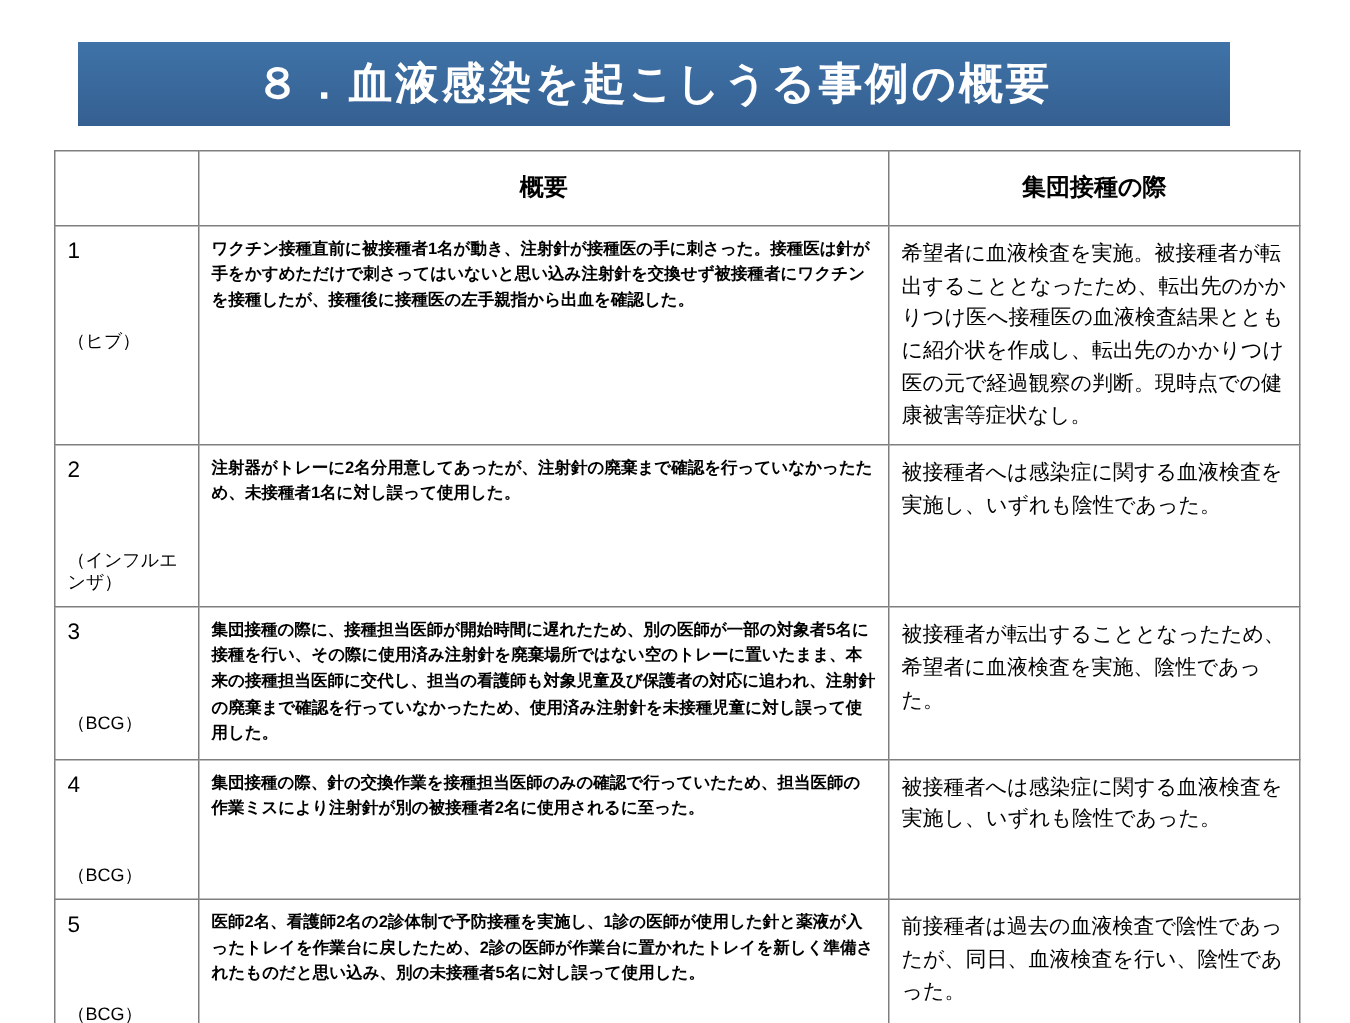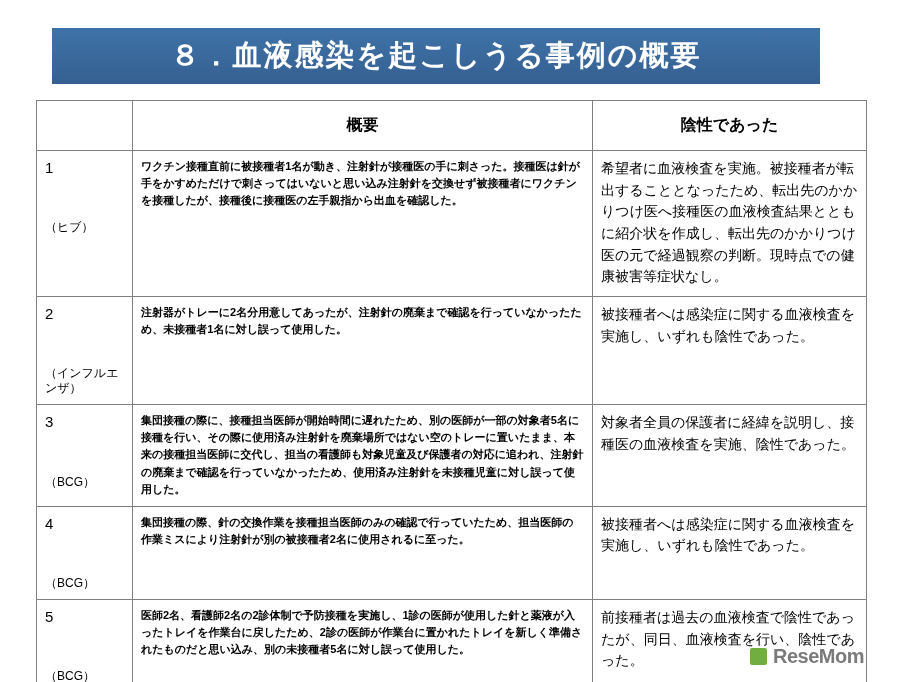--- a/index.html
+++ b/index.html
@@ -126,21 +126,21 @@
   <table class="main">
     <colgroup>
       <col class="c-no">
       <col class="c-summary">
       <col class="c-action">
     </colgroup>
     <thead>
       <tr>
         <th></th>
         <th>概要</th>
-        <th>陰性であった</th>
+        <th>集団接種の際</th>
       </tr>
     </thead>
     <tbody>
       <tr>
         <td class="no-cell">
           <span class="num">1</span>
           <span class="kind">（ヒブ）</span>
         </td>
         <td class="body-cell">ワクチン接種直前に被接種者1名が動き、注射針が接種医の手に刺さった。接種医は針が手をかすめただけで刺さってはいないと思い込み注射針を交換せず被接種者にワクチンを接種したが、接種後に接種医の左手親指から出血を確認した。</td>
         <td class="action-cell">希望者に血液検査を実施。被接種者が転出することとなったため、転出先のかかりつけ医へ接種医の血液検査結果とともに紹介状を作成し、転出先のかかりつけ医の元で経過観察の判断。現時点での健康被害等症状なし。</td>
@@ -152,39 +152,35 @@
         </td>
         <td class="body-cell">注射器がトレーに2名分用意してあったが、注射針の廃棄まで確認を行っていなかったため、未接種者1名に対し誤って使用した。</td>
         <td class="action-cell">被接種者へは感染症に関する血液検査を実施し、いずれも陰性であった。</td>
       </tr>
       <tr>
         <td class="no-cell">
           <span class="num">3</span>
           <span class="kind">（BCG）</span>
         </td>
         <td class="body-cell">集団接種の際に、接種担当医師が開始時間に遅れたため、別の医師が一部の対象者5名に接種を行い、その際に使用済み注射針を廃棄場所ではない空のトレーに置いたまま、本来の接種担当医師に交代し、担当の看護師も対象児童及び保護者の対応に追われ、注射針の廃棄まで確認を行っていなかったため、使用済み注射針を未接種児童に対し誤って使用した。</td>
-        <td class="action-cell">対象者全員の保護者に経緯を説明し、接種医の血液検査を実施、陰性であった。</td>
+        <td class="action-cell">被接種者が転出することとなったため、希望者に血液検査を実施、陰性であった。</td>
       </tr>
       <tr>
         <td class="no-cell">
           <span class="num">4</span>
           <span class="kind">（BCG）</span>
         </td>
         <td class="body-cell">集団接種の際、針の交換作業を接種担当医師のみの確認で行っていたため、担当医師の作業ミスにより注射針が別の被接種者2名に使用されるに至った。</td>
         <td class="action-cell">被接種者へは感染症に関する血液検査を実施し、いずれも陰性であった。</td>
       </tr>
       <tr>
         <td class="no-cell">
           <span class="num">5</span>
           <span class="kind">（BCG）</span>
         </td>
         <td class="body-cell">医師2名、看護師2名の2診体制で予防接種を実施し、1診の医師が使用した針と薬液が入ったトレイを作業台に戻したため、2診の医師が作業台に置かれたトレイを新しく準備されたものだと思い込み、別の未接種者5名に対し誤って使用した。</td>
         <td class="action-cell">前接種者は過去の血液検査で陰性であったが、同日、血液検査を行い、陰性であった。</td>
       </tr>
     </tbody>
   </table>
 
-  <div class="watermark">
-    <div class="wm-mark"></div>
-    <div class="wm-text">ReseMom</div>
-  </div>
 
 </div>
 
 </body></html>

